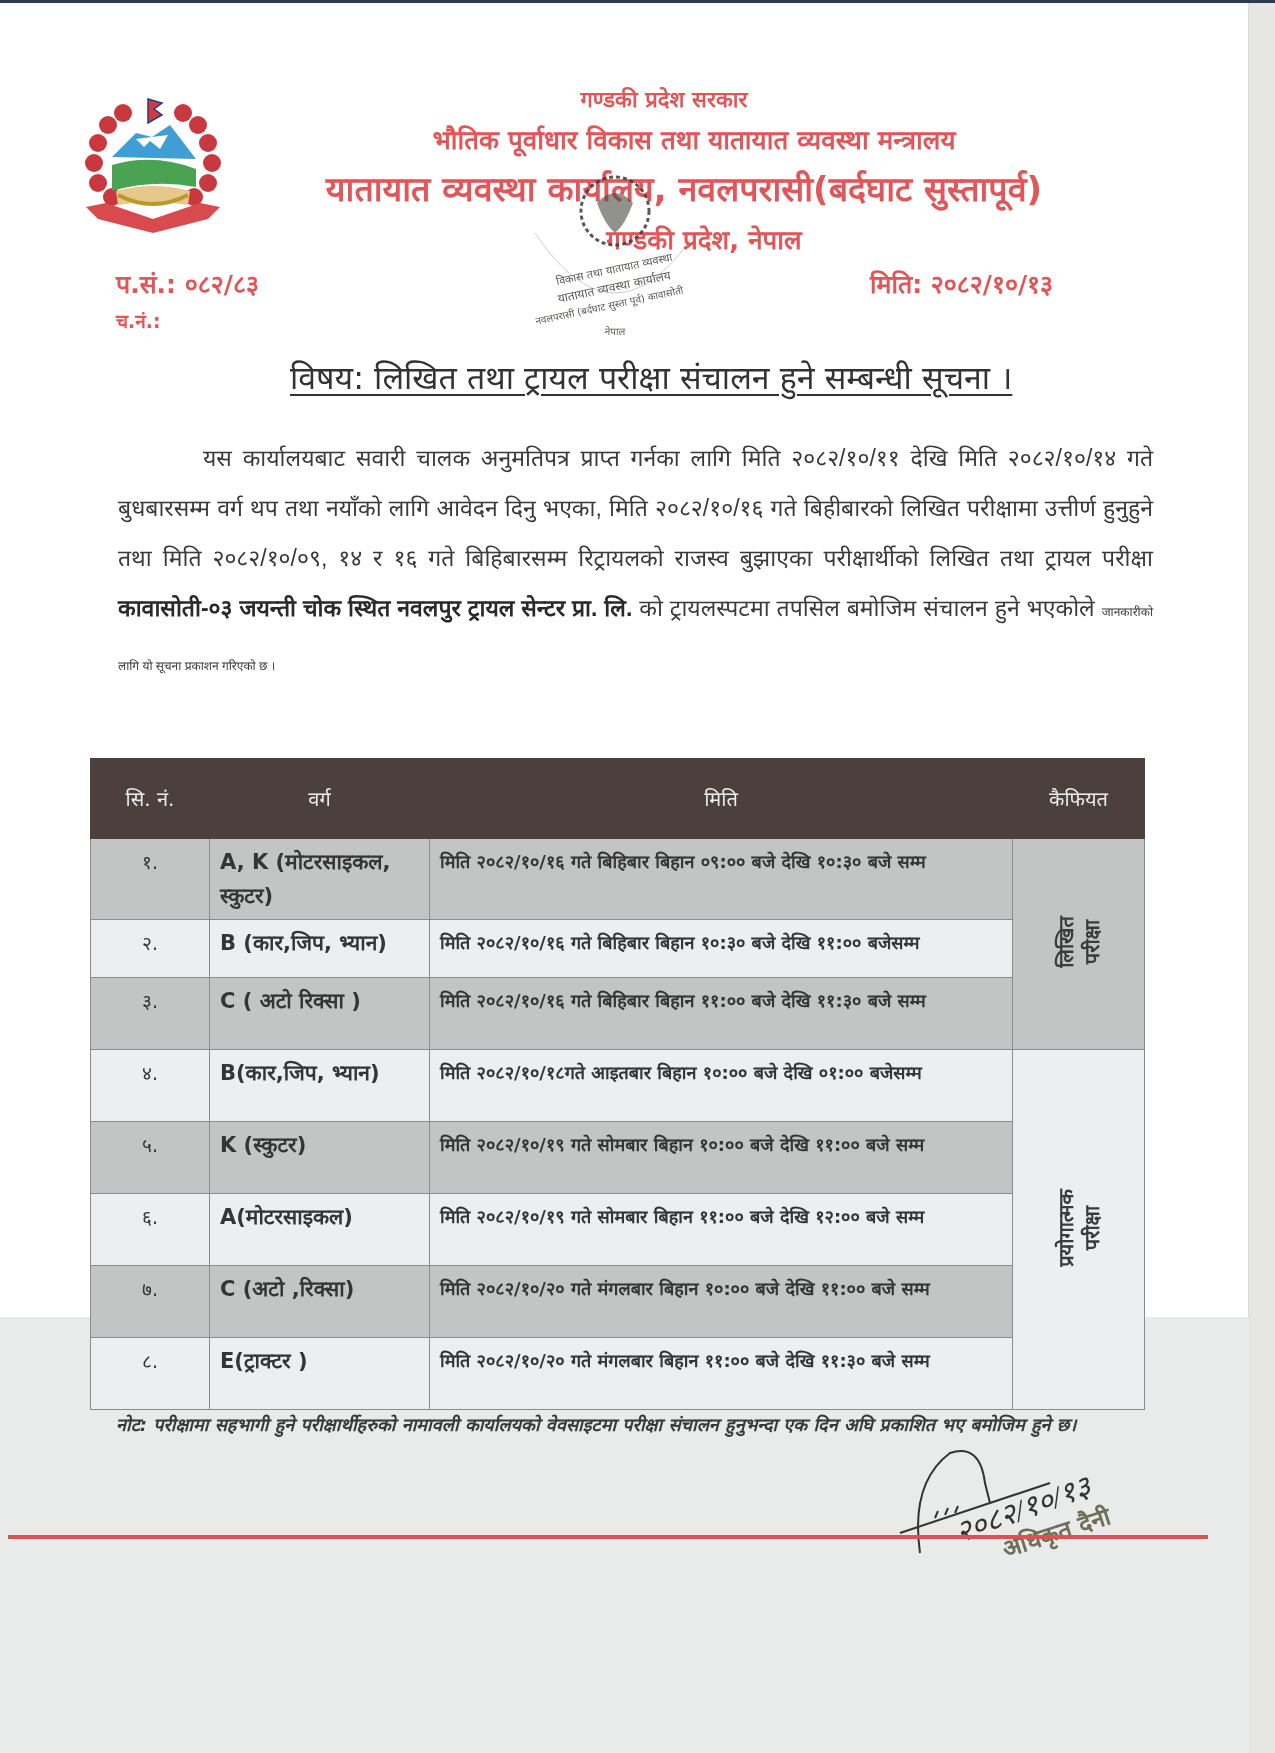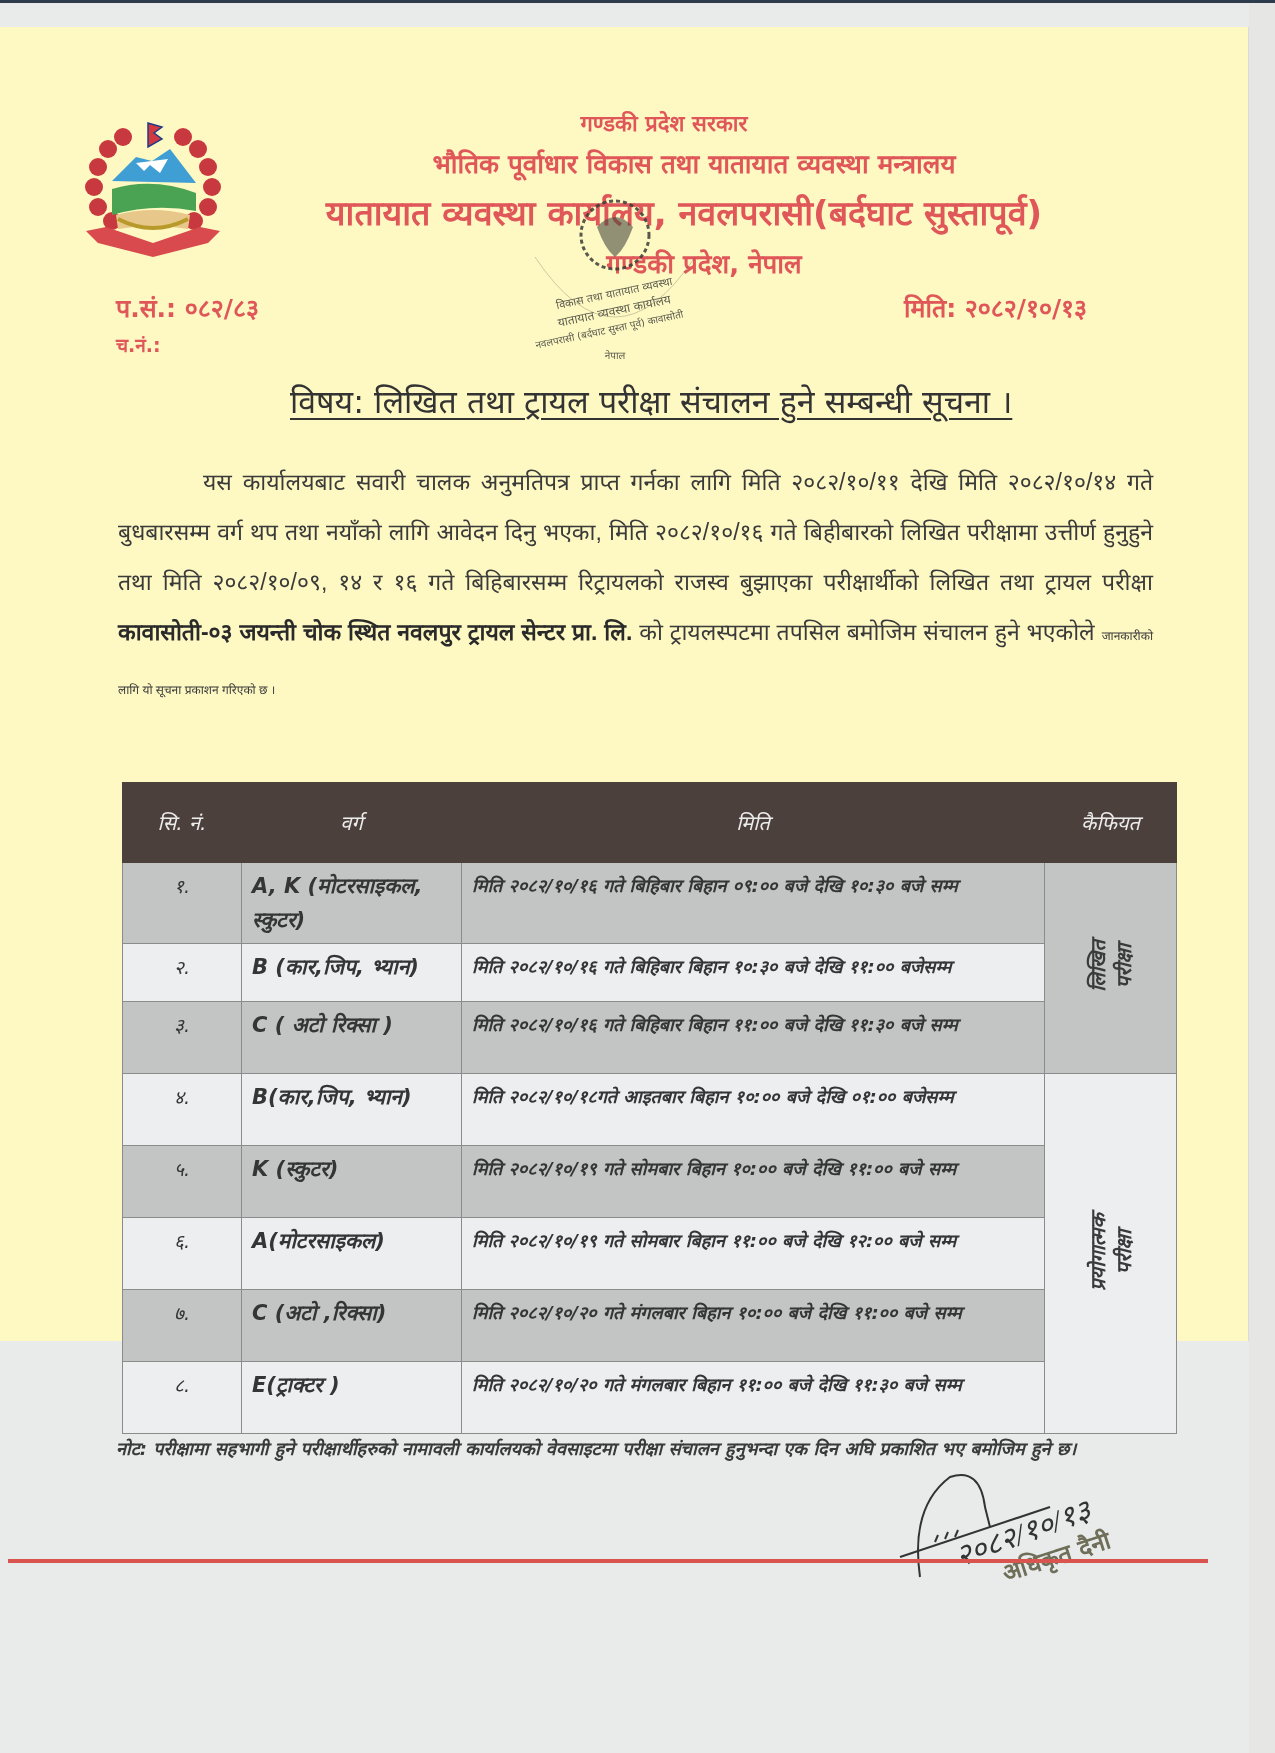--- a/index.html
+++ b/index.html
@@ -5,62 +5,61 @@
   html, body { margin: 0; padding: 0; }
   body {
     width: 1275px; height: 1753px;
     background: #e9ebeb;
     position: relative; overflow: hidden;
     font-family: "DejaVu Sans", "Liberation Sans", sans-serif;
   }
   .topbar { position: absolute; left: 0; top: 0; width: 1275px; height: 3px; background: #2c3c4c; }
   .paper {
     position: absolute; left: 0; top: 3px; width: 1248px; height: 1314px;
-    background: #fef9c3;
+    background: #ffffff;
     border-right: 1px solid #d8dadb;
-    margin-top: 24px;
   }
   .rightstrip { position: absolute; left: 1249px; top: 3px; width: 26px; height: 1750px; background: #e6e7e4; }
 
   
   .emblem { position: absolute; left: 78px; top: 92px; width: 150px; height: 142px; }
   .hdr { position: absolute; left: 0; width: 1248px; text-align: center; color: #e0575a; font-weight: bold; white-space: nowrap; }
   .hdr-1 { top: 80px; font-size: 22px; left: 40px; }
   .hdr-2 { top: 118px; font-size: 26px; left: 70px; }
   .hdr-3 { top: 162px; font-size: 34px; left: 60px; letter-spacing: 0px; }
   .hdr-4 { top: 218px; font-size: 26px; left: 80px; }
 
   .seal {
     position: absolute; left: 515px; top: 160px; width: 200px; height: 180px;
     color: #3c3d38; opacity: 0.85;
   }
 
   .ref { position: absolute; left: 116px; top: 263px; color: #e0575a; font-weight: bold; font-size: 25px; }
   .ref2 { position: absolute; left: 116px; top: 305px; color: #e0575a; font-weight: bold; font-size: 19px; }
-  .date { position: absolute; left: 904px; top: 263px; color: #e0575a; font-weight: bold; font-size: 25px; }
+  .date { position: absolute; left: 870px; top: 263px; color: #e0575a; font-weight: bold; font-size: 25px; }
 
   .subject {
     position: absolute; left: 290px; top: 352px; font-size: 32px; font-weight: normal; color: #333;
     text-decoration: underline; text-decoration-thickness: 2px; text-underline-offset: 5px;
   }
 
   .body-text {
     position: absolute; left: 118px; top: 430px; width: 1035px;
     font-family: "Liberation Sans Narrow", "Liberation Sans", sans-serif;
     font-size: 23px; line-height: 50px; color: #3a3a3a;
     text-align: justify; text-indent: 85px;
   }
   .body-text b { font-weight: bold; color: #2a2a2a; }
   .body-text .tail { font-size: 12px; }
 
   
   .tbl {
-    position: absolute; left: 122px; top: 755px; width: 1054px;
+    position: absolute; left: 90px; top: 755px; width: 1054px;
     border-collapse: collapse; table-layout: fixed;
-    font-size: 19px; color: #353535; font-style: italic;
+    font-size: 19px; color: #353535;
   }
   .tbl th {
     background: #4b403b; color: #ececec; font-weight: normal; height: 77px;
     font-size: 20px; border: 1px solid #4b403b;
   }
   .tbl td { border: 1px solid #8a8c8c; vertical-align: top; padding: 6px 10px; line-height: 34px; }
   .tbl td.sn { text-align: center; }
   .tbl td.cat { font-weight: bold; font-size: 21px; }
   .tbl td.dt { font-weight: bold; font-size: 18px; }
   .tbl tr.gray td.sn, .tbl tr.gray td.cat, .tbl tr.gray td.dt { background: #c3c5c5; }

